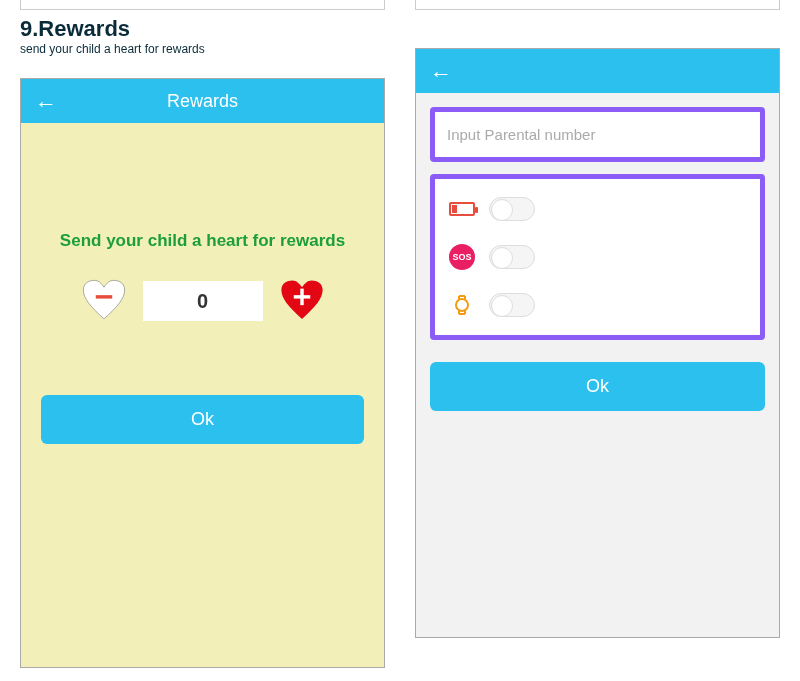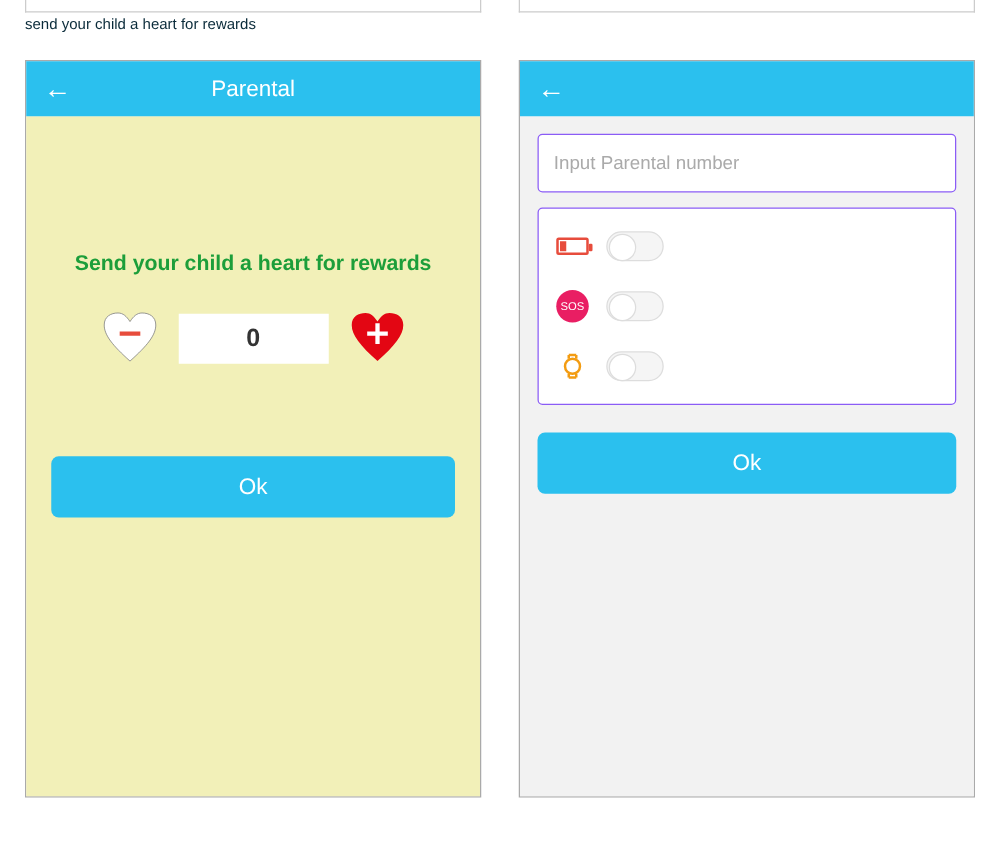--- a/index.html
+++ b/index.html
@@ -120,21 +120,21 @@
   .notif-body {
     flex: 1;
     background: #f2f2f2;
     display: flex;
     flex-direction: column;
     padding: 14px;
     gap: 12px;
   }
   .card {
     background: #fff;
-    border: 1px solid #8b5cf6;
+    border: 5px solid #8b5cf6;
     border-radius: 4px;
   }
   .input-card {
     padding: 14px 12px;
     color: #aaa;
     font-size: 15px;
   }
   .settings-card {
     padding: 6px 12px;
   }
@@ -177,21 +177,21 @@
     height: 8px;
     background: #e74c3c;
   }
   .icon-sos {
     width: 26px;
     height: 26px;
     border-radius: 50%;
     background: #e91e63;
     color: #fff;
     font-size: 9px;
-    font-weight: 400;
+    font-weight: 700;
     display: flex;
     align-items: center;
     justify-content: center;
   }
   .icon-watch {
     color: #f39c12;
   }
   .setting-label {
     flex: 1;
     font-size: 15px;
@@ -231,26 +231,27 @@
     cursor: pointer;
   }
 </style>
 </head>
 <body>
 
 <div class="container">
 
   <div class="column">
     <div class="bar-top"></div>
+    <div class="section-title">9.Rewards</div>
     <div class="section-sub">send your child a heart for rewards</div>
 
     <div class="phone">
       <div class="appbar">
         <span class="back-arrow">←</span>
-        <div class="appbar-title">Parental</div>
+        <div class="appbar-title">Rewards</div>
       </div>
       <div class="rewards-body">
         <div class="rewards-text">Send your child a heart for rewards</div>
         <div class="heart-row">
           <div class="heart">
             <svg viewBox="0 0 32 32" width="46" height="44">
               <path d="M16 29 C6 20 1 14 1 8 C1 3 5 1 9 1 C12 1 14 3 16 6 C18 3 20 1 23 1 C27 1 31 3 31 8 C31 14 26 20 16 29 Z" fill="#fff" stroke="#888" stroke-width="0.5"></path>
               <line x1="10" y1="13" x2="22" y2="13" stroke="#e74c3c" stroke-width="2.5"></line>
             </svg>
           </div>

